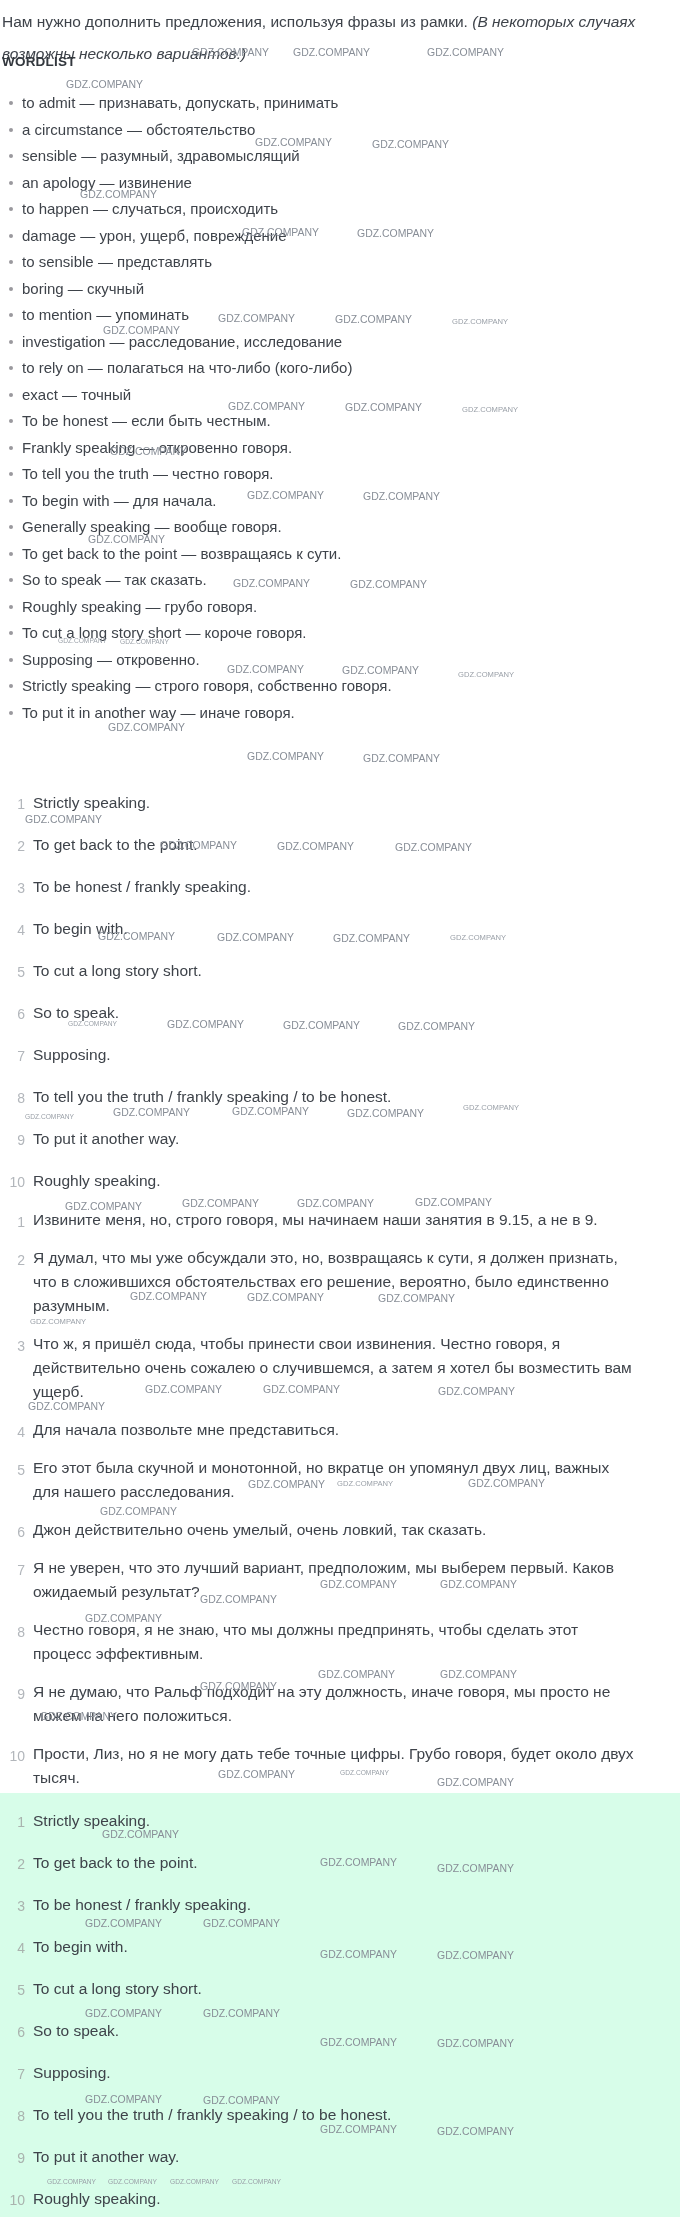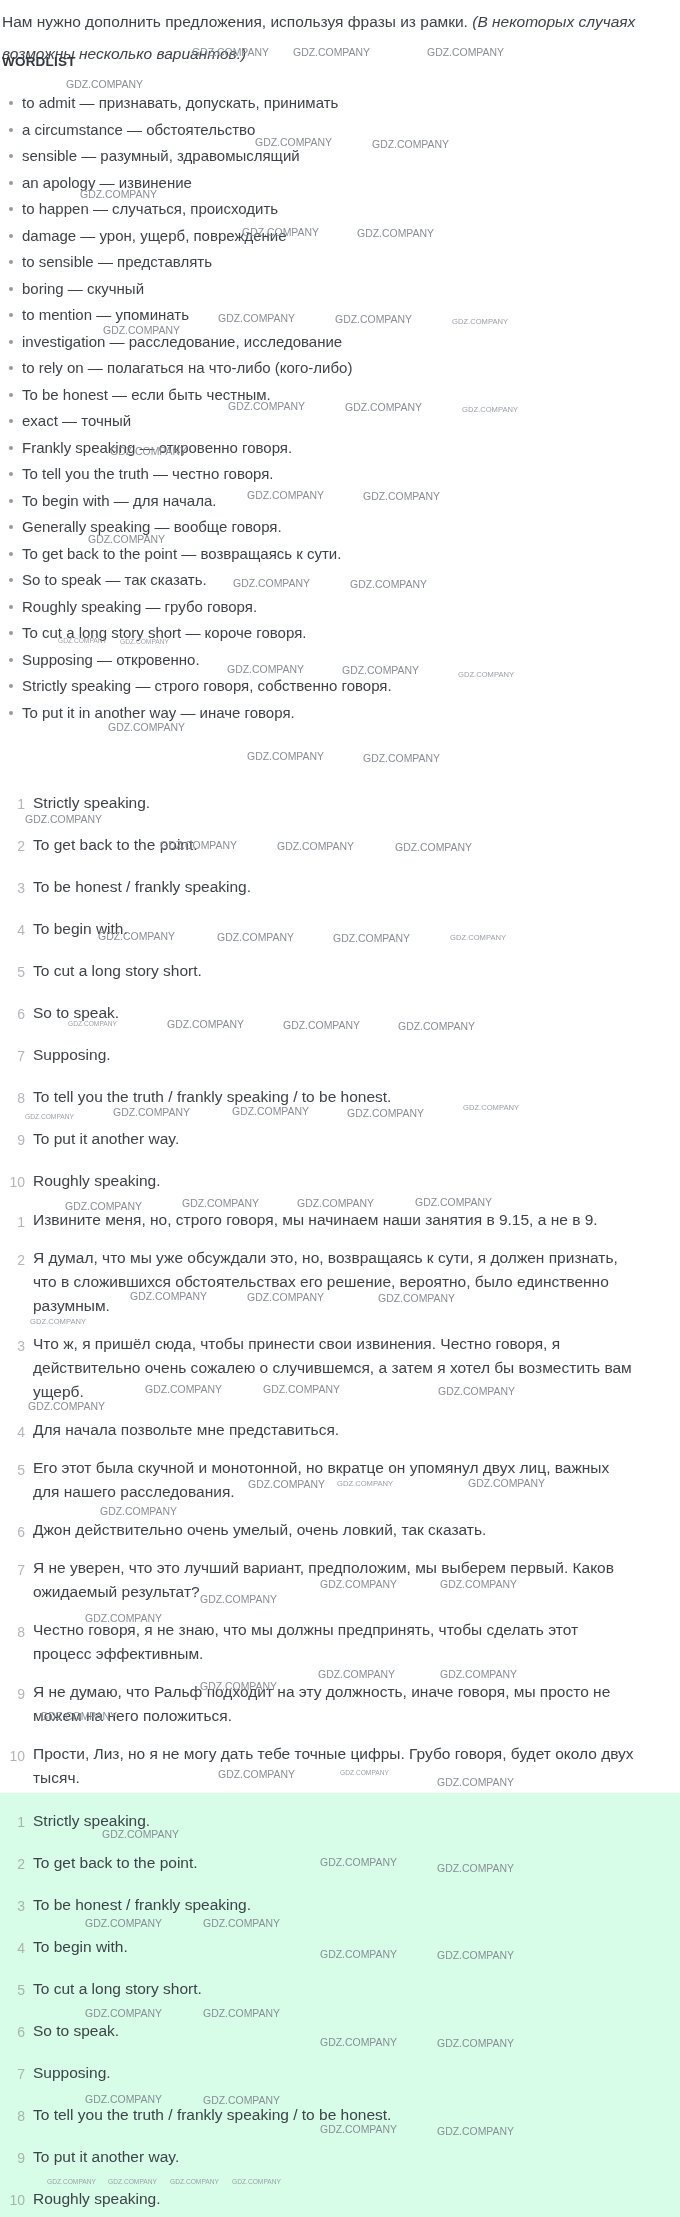--- a/index.html
+++ b/index.html
@@ -59,23 +59,23 @@
       <li><span>boring — скучный</span></li>
 
       <li><span>to mention — упоминать</span></li>
 
       <li><span>investigation — расследование, исследование</span></li>
 
 
 
       <li><span>to rely on — полагаться на что-либо (кого-либо)</span></li>
 
+      <li><span>exact — точный</span></li>
+
       <li><span>To be honest — если быть честным.</span></li>
-
-      <li><span>exact — точный</span></li>
 
       <li><span>Frankly speaking — откровенно говоря.</span></li>
 
       <li><span>To tell you the truth — честно говоря.</span></li>
 
       <li><span>To begin with — для начала.</span></li>
 
       <li><span>Generally speaking — вообще говоря.</span></li>
 
       <li><span>To get back to the point — возвращаясь к сути.</span></li>

